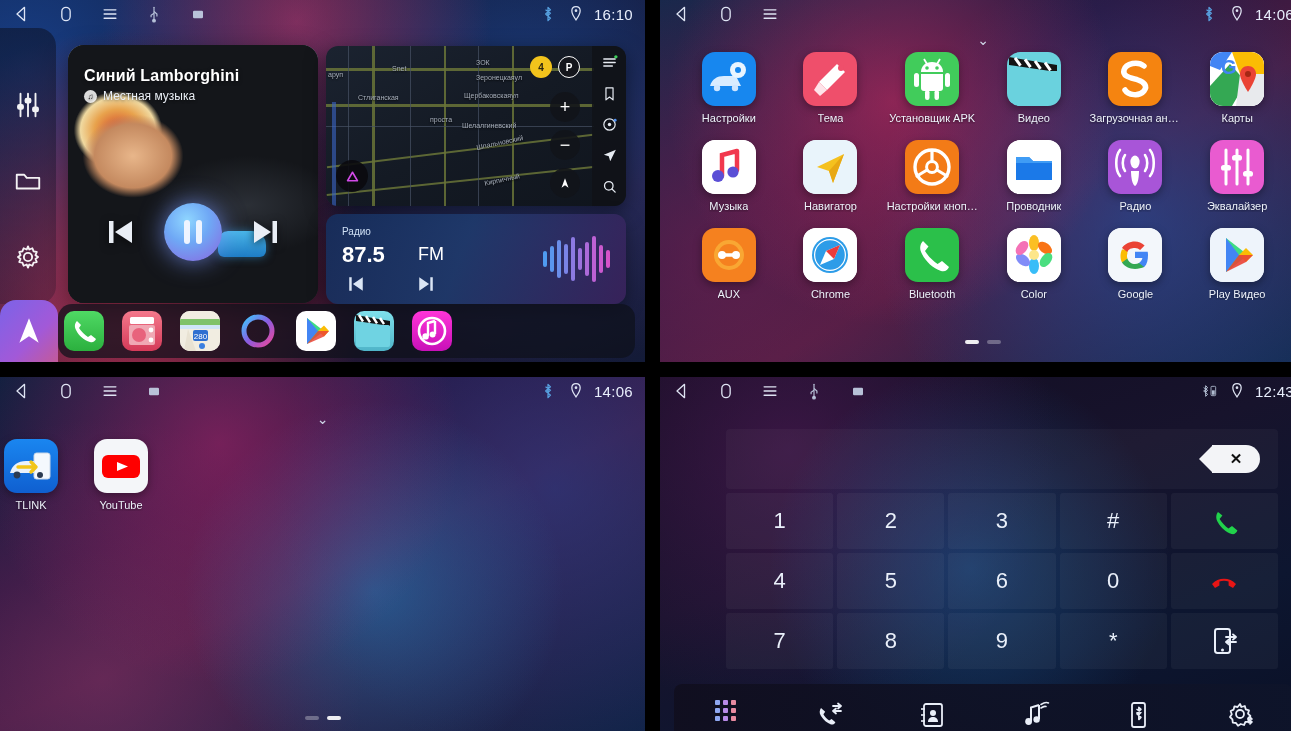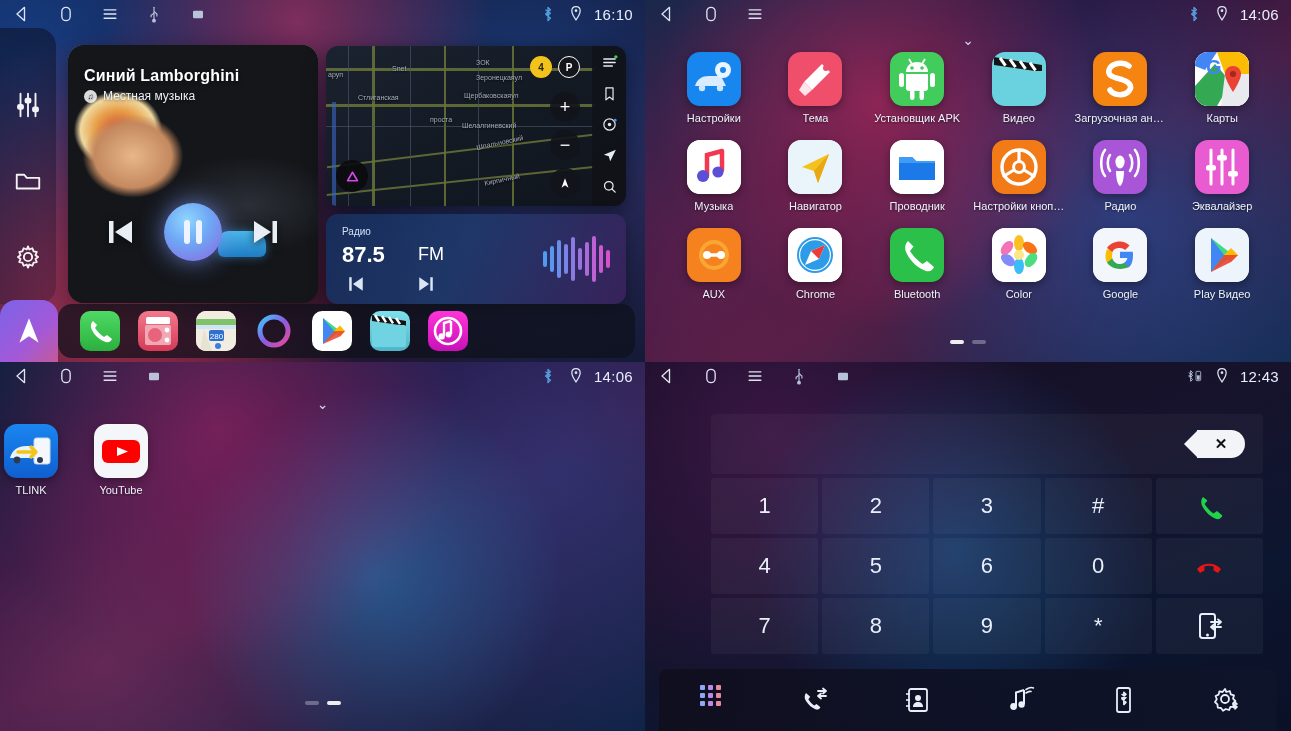--- a/index.html
+++ b/index.html
@@ -1,20 +1,20 @@
 <!DOCTYPE html>
 <html><head>
 <meta charset="utf-8">
 <style>
   * { margin:0; padding:0; box-sizing:border-box; }
   html,body { width:1291px; height:731px; background:#000; overflow:hidden;
               font-family:"Liberation Sans", sans-serif; }
   .grid { position:relative; width:1291px; height:731px;
           display:grid; grid-template-columns:645px 646px; grid-template-rows:362px 369px;
-          gap:0; background:#000; }
+          gap:15px; background:#000; }
   .panel { position:relative; overflow:hidden; }
 
   
   .statusbar { position:absolute; top:0; left:0; right:0; height:28px; z-index:40;
                display:flex; align-items:center; padding:0 12px; gap:24px; }
   .sb-right { margin-left:auto; display:flex; align-items:center; gap:8px;
               color:#e8eefc; font-size:15px; letter-spacing:.3px; }
   .sbicon { width:20px; height:20px; display:inline-block; opacity:.95; }
   .sbicon svg { display:block; width:100%; height:100%; }
 
@@ -103,21 +103,21 @@
   .r-fm { position:absolute; left:92px; top:30px; color:#fff; font-size:18px; font-weight:normal; }
   .r-prev { position:absolute; left:20px; top:62px; width:20px; height:16px; color:#dbe6f5; }
   .r-next { position:absolute; left:90px; top:62px; width:20px; height:16px; color:#dbe6f5; }
   .r-prev svg,.r-next svg { width:100%; height:100%; display:block; }
   .r-wave { position:absolute; right:16px; top:22px; display:flex; align-items:center;
             gap:3px; height:46px; }
   .r-wave i { display:block; width:4px; border-radius:2px; }
 
   .dock { position:absolute; left:58px; right:10px; bottom:4px; height:54px; z-index:26;
           border-radius:14px; background:rgba(14,16,26,.72);
-          display:flex; align-items:center; gap:18px; padding:0 22px; }
+          display:flex; align-items:center; gap:18px; padding:0 6px; }
   .dock-icon { width:40px; height:40px; border-radius:10px; display:flex;
                align-items:center; justify-content:center; overflow:hidden; position:relative; }
   .dock-icon svg { width:100%; height:100%; display:block; }
 
   
   .p2 { background:
       radial-gradient(circle at 36% 28%, rgba(196,44,96,.62) 0%, rgba(196,44,96,0) 46%),
       radial-gradient(circle at 74% 62%, rgba(32,86,170,.55) 0%, rgba(32,86,170,0) 50%),
       radial-gradient(circle at 8% 68%, rgba(140,40,90,.45) 0%, rgba(140,40,90,0) 44%),
       linear-gradient(150deg,#13284b 0%,#2b1740 36%,#4a1c42 58%,#142a4e 100%); }
@@ -594,38 +594,38 @@
           <span class="app-ic" style="background: rgb(233, 244, 251);">
             <svg viewBox="0 0 54 54">
               <rect width="54" height="54" rx="13" fill="#e9f4fb"></rect>
               <path d="M41 14 L14 27 L26 31 L30 43 Z" fill="#f5c11e"></path>
               <path d="M41 14 L26 31 L30 43 Z" fill="#e8a814"></path>
             </svg>
           </span>
           <span class="app-lbl">Навигатор</span>
         </div>
         <div class="app">
+          <span class="app-ic" style="background: rgb(243, 123, 23);">
+            <svg viewBox="0 0 54 54">
+              <circle cx="27" cy="27" r="17" fill="none" stroke="#fff" stroke-width="3.4"></circle>
+              <circle cx="27" cy="27" r="5.4" fill="none" stroke="#fff" stroke-width="3"></circle>
+              <path d="M27 21.6 L27 11 M22 30 L12 36 M32 30 L42 36" stroke="#fff" stroke-width="3.2" stroke-linecap="round"></path>
+            </svg>
+          </span>
+          <span class="app-lbl">Настройки кноп…</span>
+        </div>
+        <div class="app">
           <span class="app-ic" style="background: rgb(255, 255, 255);">
             <svg viewBox="0 0 54 54">
               <rect width="54" height="54" rx="13" fill="#fff"></rect>
               <path d="M9 17 H22 L26 21 H45 V40 H9 Z" fill="#1b79e8"></path>
               <path d="M9 17 H22 L26 21 H45 V23 H9 Z" fill="#3f9cf5"></path>
             </svg>
           </span>
           <span class="app-lbl">Проводник</span>
-        </div>
-        <div class="app">
-          <span class="app-ic" style="background: rgb(243, 123, 23);">
-            <svg viewBox="0 0 54 54">
-              <circle cx="27" cy="27" r="17" fill="none" stroke="#fff" stroke-width="3.4"></circle>
-              <circle cx="27" cy="27" r="5.4" fill="none" stroke="#fff" stroke-width="3"></circle>
-              <path d="M27 21.6 L27 11 M22 30 L12 36 M32 30 L42 36" stroke="#fff" stroke-width="3.2" stroke-linecap="round"></path>
-            </svg>
-          </span>
-          <span class="app-lbl">Настройки кноп…</span>
         </div>
         <div class="app">
           <span class="app-ic" style="background: rgb(168, 85, 216);">
             <svg viewBox="0 0 54 54">
               <ellipse cx="27" cy="22" rx="4.6" ry="6.4" fill="#fff"></ellipse>
               <path d="M23 31 C23 31 23 44 27 46 C31 44 31 31 31 31 Z" fill="#fff"></path>
               <path d="M17 31 C14 27 14 19 17 15" fill="none" stroke="#fff" stroke-width="2.6" stroke-linecap="round"></path>
               <path d="M37 31 C40 27 40 19 37 15" fill="none" stroke="#fff" stroke-width="2.6" stroke-linecap="round"></path>
               <path d="M12 36 C7 30 7 16 12 10" fill="none" stroke="#fff" stroke-width="2.6" stroke-linecap="round"></path>
               <path d="M42 36 C47 30 47 16 42 10" fill="none" stroke="#fff" stroke-width="2.6" stroke-linecap="round"></path>

